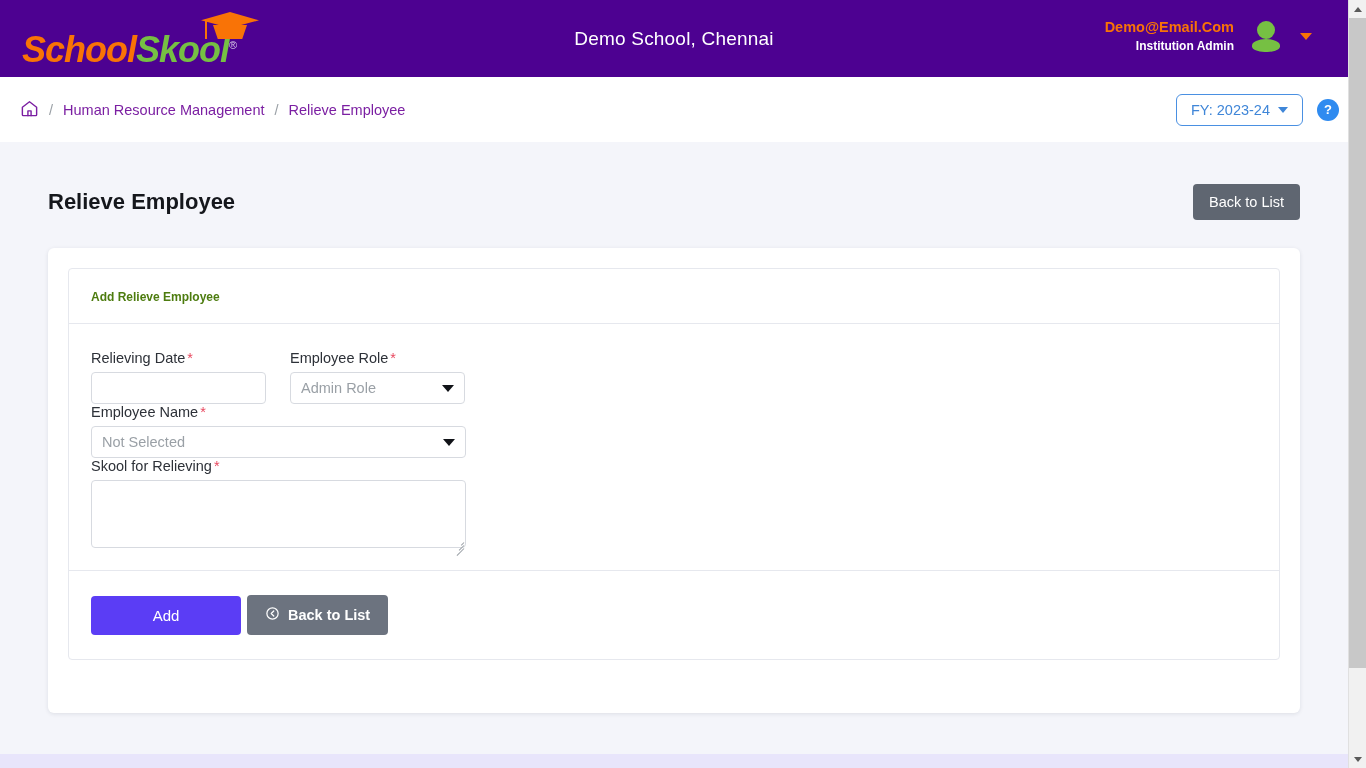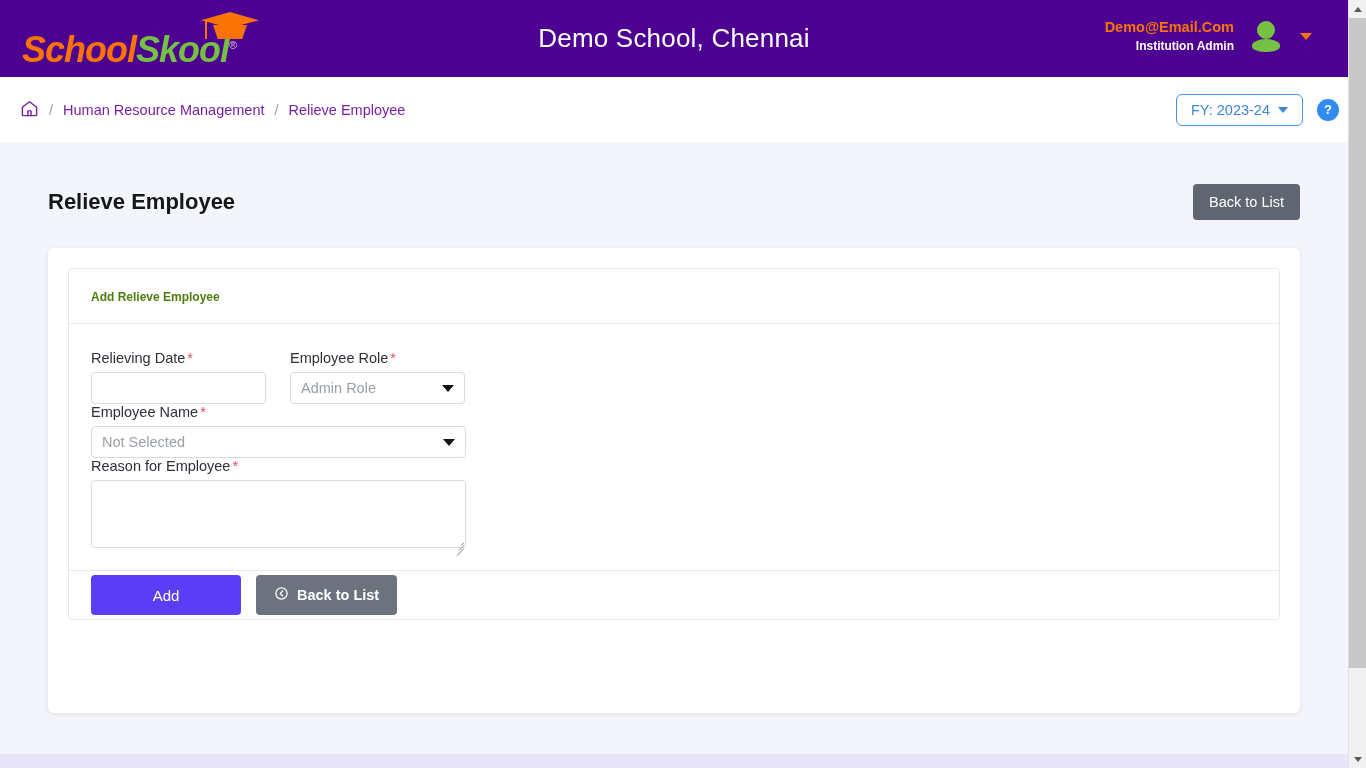--- a/index.html
+++ b/index.html
@@ -87,21 +87,21 @@
     left: 4px; top: 7px;
     width: 2px; height: 20px;
     background: #f97306;
   }
 
   .school-title {
     position: absolute;
     left: 0; right: 0;
     text-align: center;
     color: #ffffff;
-    font-size: 26px;
+    font-size: 19px;
     letter-spacing: .2px;
   }
 
   .user-block {
     position: absolute;
     right: 36px;
     top: 18px;
     display: flex;
     align-items: center;
     gap: 18px;
@@ -280,23 +280,24 @@
   .inner-head-title {
     color: #4d7c0f;
     font-size: 12px;
     font-weight: bold;
   }
   .inner-body {
     padding: 26px 22px 18px 22px;
   }
   .inner-foot {
     border-top: 1px solid #e6e8ee;
-    padding: 4px 22px;
-    display: flex;
-    gap: 15px;
+    padding: 24px 22px;
+    display: flex;
+    gap: 6px;
+    align-items: center;
   }
 
   .field-label {
     font-size: 14.5px;
     color: #2d3138;
     margin-bottom: 6px;
     display: block;
   }
   .req { color: #e8485f; margin-left: 2px; }
 
@@ -520,21 +521,21 @@
                 <span>Employee Name</span><span class="req">*</span>
               </label>
               <div class="select-box">
                 <span>Not Selected</span>
                 <span class="sel-caret"></span>
               </div>
             </div>
 
             <div class="field fld-reason">
               <label class="field-label">
-                <span>Reason for Employee</span><span class="req">*</span>
+                <span>Skool for Relieving</span><span class="req">*</span>
               </label>
               <div class="ta-wrap">
                 <textarea class="textarea-box" style=""></textarea>
                 <span class="ta-grip">
                   <i style="bottom:1px;width:10px;"></i>
                   <i style="bottom:4px;width:7px;"></i>
                   <i style="bottom:7px;width:4px;"></i>
                 </span>
               </div>
             </div>

